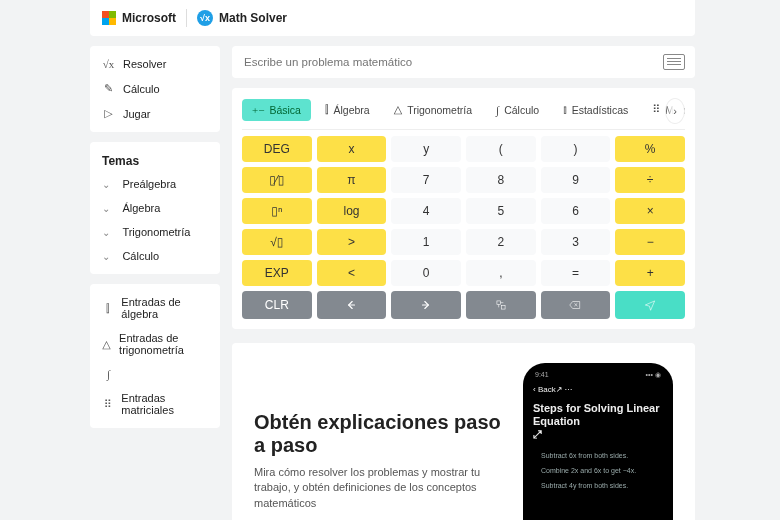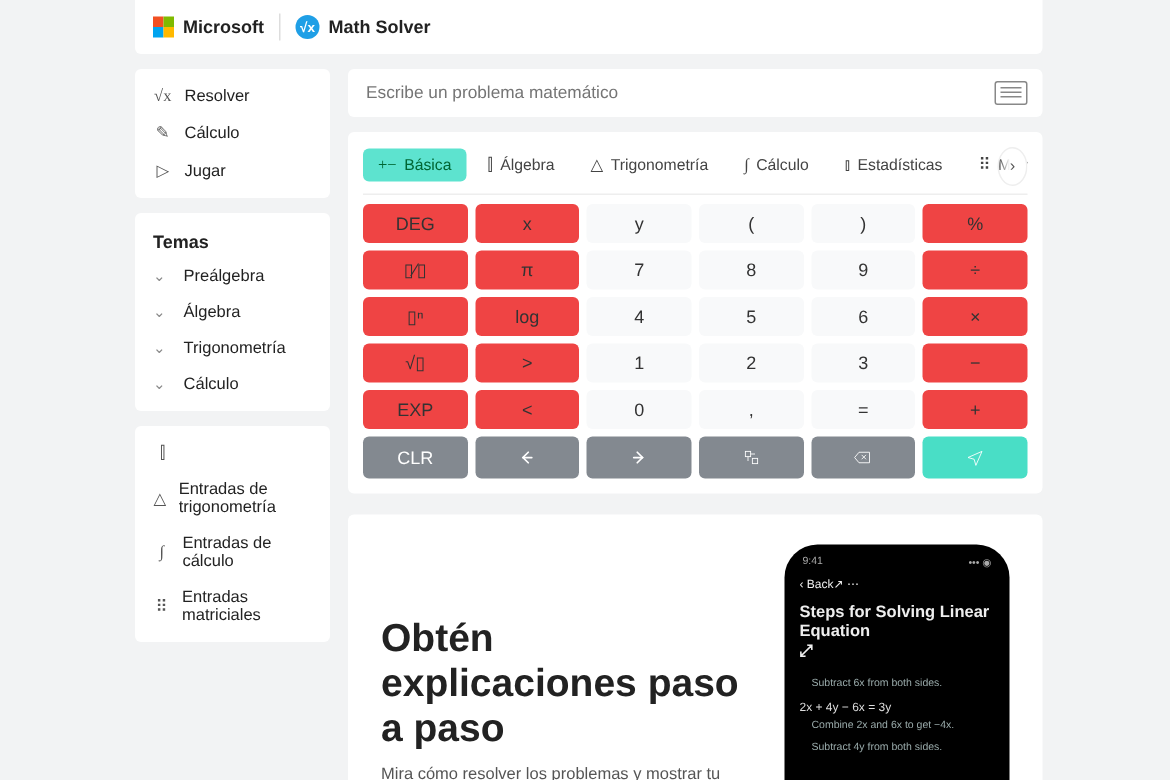--- a/index.html
+++ b/index.html
@@ -47,28 +47,28 @@
   .searchinput { flex:1; border:none; outline:none; padding:10px 12px; font-size:11.5px; color:#666; background:transparent;}
   .kbd-icon { width:22px; height:16px; margin-right:10px; border:1px solid #888; border-radius:2px; position:relative; color:#888;}
   .kbd-icon::before{content:""; position:absolute; left:3px; right:3px; top:3px; height:1px; background:#888; box-shadow:0 3px 0 #888, 0 6px 0 #888;}
   .calccard { background:#fff; border-radius:4px; padding:10px 10px 10px; margin-bottom:14px;}
   .tabs { display:flex; align-items:center; gap:4px; overflow:hidden; position:relative; padding-bottom:8px; border-bottom:1px solid #eee; margin-bottom:6px;}
   .tab { display:flex; align-items:center; gap:5px; padding:5px 10px; font-size:10.5px; border-radius:4px; cursor:pointer; white-space:nowrap; color:#444;}
   .tab.active { background:#5de3cf; color:#063; }
   .tabicon { font-family:"Cambria Math", serif; font-size:11px; color:inherit;}
   .tabscroll { position:absolute; right:0; top:0; width:20px; height:26px; background:linear-gradient(to left,#fff 60%, transparent); display:flex; align-items:center; justify-content:center; cursor:pointer; font-size:11px; color:#555; border:1px solid #eee; border-radius:50%;}
   .keypad { display:grid; grid-template-columns: repeat(6, 1fr); gap:5px; }
-  .key { background:#ef4444; border-radius:4px; height:26px; display:flex; align-items:center; justify-content:center; font-size:12px; cursor:pointer; color:#333;}
+  .key { background:#fde047; border-radius:4px; height:26px; display:flex; align-items:center; justify-content:center; font-size:12px; cursor:pointer; color:#333;}
   .key.light { background:#f8f9fa; }
   .key.dark { background:#838990; color:#fff; height:28px;}
   .key.accent { background:#49dec6; color:#fff; height:28px;}
   .key svg { width:14px; height:14px; }
   .promo { background:#fff; border-radius:4px; padding:20px 22px 0; display:flex; gap:20px; height:200px; overflow:hidden;}
   .promo-text { flex:1; padding-top:48px;}
-  .promo-text h2 { font-size:26px; font-weight:700; line-height:1.15; margin-bottom:8px;}
+  .promo-text h2 { font-size:20px; font-weight:700; line-height:1.15; margin-bottom:8px;}
   .promo-text p { font-size:11px; color:#555; line-height:1.4;}
   .phone { width:150px; background:#000; border-radius:22px 22px 0 0; padding:8px 8px 0; color:#eee; font-size:8px; flex-shrink:0;}
   .phone-top{ display:flex; justify-content:space-between; font-size:7px; color:#aaa; padding:0 4px 4px;}
   .phone-nav{ display:flex; align-items:center; font-size:8px; padding:2px 2px 6px;}
   .phone-title{ font-size:11px; font-weight:600; line-height:1.2; padding:2px 2px 8px; display:flex; justify-content:space-between;flex-direction:column;}
   .phone-eq { font-size:8px; padding:2px 2px; color:#ddd;}
   .phone-step { font-size:7px; color:#9aa; padding:2px 2px 6px 10px;}
 </style>
 </head>
 <body>
@@ -124,28 +124,28 @@
         </div>
         <div class="sideitem">
           <span class="chev">⌄</span>
           <span>Cálculo</span>
         </div>
       </div>
 
       <div class="sidecard">
         <div class="sideitem">
           <span class="sideicon">⫿</span>
+          <span>Entradas de álgebra</span>
         </div>
         <div class="sideitem">
           <span class="sideicon">△</span>
           <span>Entradas de trigonometría</span>
         </div>
         <div class="sideitem">
           <span class="sideicon">∫</span>
-          <span>Entradas de cálculo</span>
         </div>
         <div class="sideitem">
           <span class="sideicon">⠿</span>
           <span>Entradas matriciales</span>
         </div>
       </div>
     </div>
 
     <div class="main">
       <div class="searchcard">
@@ -263,20 +263,19 @@
           </div>
           <div class="phone-nav">
             <span>‹ Back</span>
             <span>↗ ⋯</span>
           </div>
           <div class="phone-title">
             <span>Steps for Solving Linear Equation</span>
             <span>⤢</span>
           </div>
           <div class="phone-step">Subtract 6x from both sides.</div>
-          <div class="phone-eq">2x + 4y − 6x = 3y</div>
           <div class="phone-step">Combine 2x and 6x to get −4x.</div>
           <div class="phone-step">Subtract 4y from both sides.</div>
         </div>
       </div>
     </div>
   </div>
 </div>
 
 </body></html>

